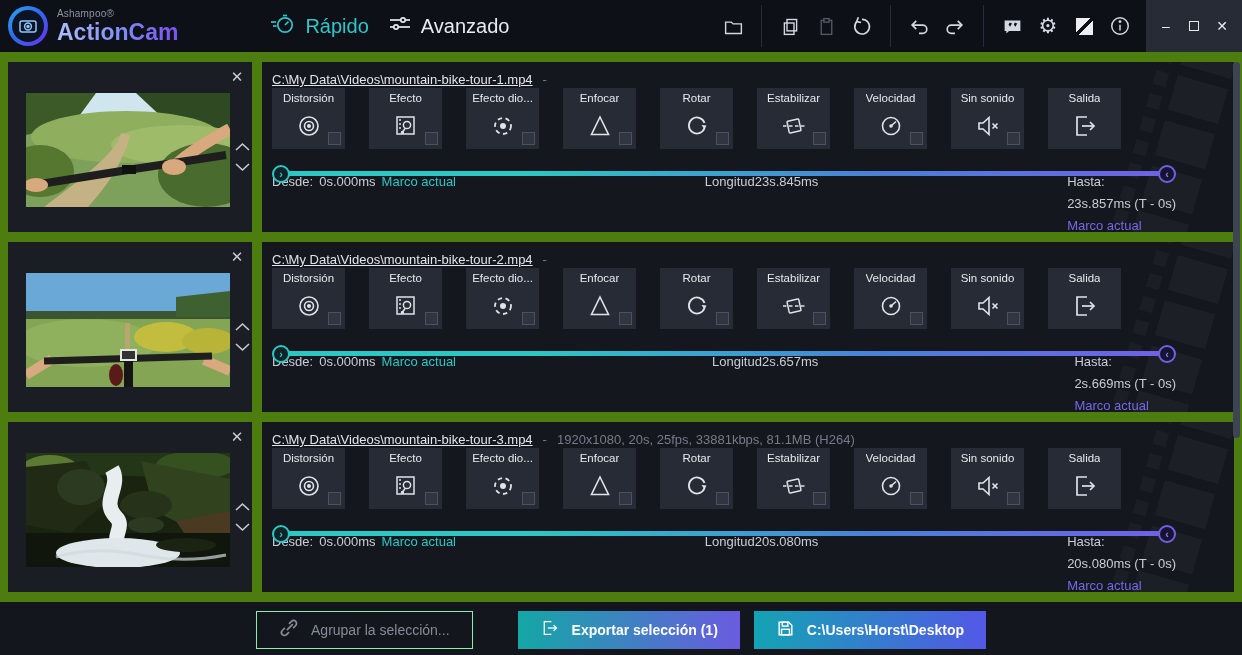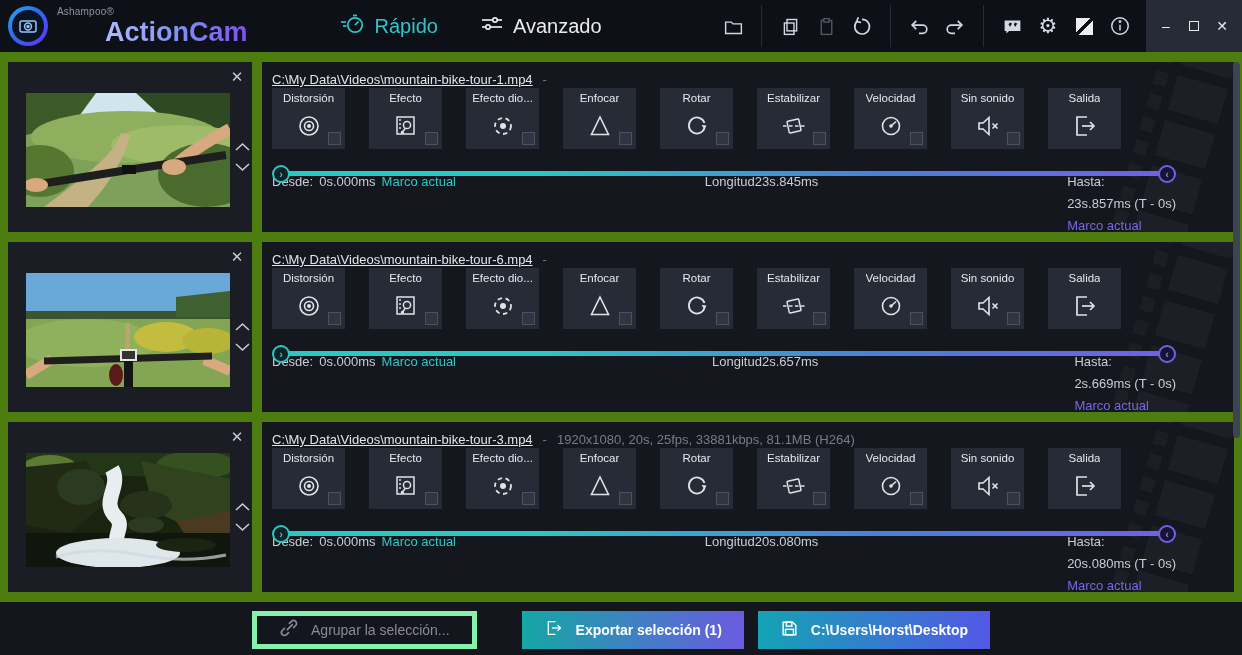--- a/index.html
+++ b/index.html
@@ -14,24 +14,24 @@
   
   .titlebar { height:52px; background:#0d1017; display:flex; align-items:center; flex-shrink:0; }
   .brand { display:flex; align-items:center; gap:9px; padding-left:8px; }
   .logo { width:40px; height:40px; border-radius:50%;
     background:linear-gradient(135deg,#2aa8f0 0%,#2b6cf0 45%,#6b2ef0 100%);
     position:relative; display:flex; align-items:center; justify-content:center; }
   .logo::before { content:""; position:absolute; inset:4px; border-radius:50%; background:#0c1322; }
   .logo svg { position:relative; z-index:2; }
   .brand-text { display:flex; flex-direction:column; line-height:1; }
   .brand-company { font-size:10px; color:#8e95a2; margin-bottom:2px; letter-spacing:.2px; }
-  .brand-product { font-size:27px; font-weight:bold;
+  .brand-product { font-size:23px; font-weight:bold;
     background:linear-gradient(90deg,#aebcff 0%,#7f8cf8 55%,#7b50f0 100%);
-    -webkit-background-clip:text; background-clip:text; color:transparent;margin-left:48px; }
-  .tabs { display:flex; align-items:center; gap:42px; margin-left:92px; }
+    -webkit-background-clip:text; background-clip:text; color:transparent; }
+  .tabs { display:flex; align-items:center; gap:19px; margin-left:92px; }
   .tab { display:flex; align-items:center; gap:9px; font-size:20px; cursor:pointer; }
   .tab.active { color:#2fc6c9; }
   .tab.inactive { color:#e8eaee; }
   .tb-right { margin-left:auto; display:flex; align-items:center; height:100%; }
   .tb-sep { width:1px; height:42px; background:#262c38; margin:0 10px; }
   .tb-btn { width:36px; height:36px; display:flex; align-items:center; justify-content:center; cursor:pointer; border-radius:3px; }
   .tb-btn svg { display:block; }
   .tb-btn.disabled { opacity:.35; }
   .gear-glyph { font-size:21px; color:#d4d8e0; line-height:1; font-family:"DejaVu Sans",sans-serif; }
   .notes-box { width:17px; height:17px;
@@ -91,21 +91,21 @@
   .marco-purple { color:#7668e8; cursor:pointer; }
 
   .scroll-thumb { position:absolute; right:2px; top:10px; width:7px; height:376px;
     background:#3d4452; border-radius:4px; cursor:grab; }
 
   
   .footer { height:55px; background:#14161d; display:flex; align-items:center; justify-content:center;
     flex-shrink:0; }
   .footer-btn { height:38px; display:flex; align-items:center; gap:12px; padding:0 22px;
     font-size:14px; cursor:pointer; }
-  .group-btn { border:5px solid #86efac; color:#868c98; margin-right:45px; }
+  .group-btn { border:1px solid #86efac; color:#868c98; margin-right:45px; }
   .export-btn { background:linear-gradient(90deg,#14a7a5 0%,#6a5be0 100%); color:#fff; font-weight:bold; }
   .path-btn { background:linear-gradient(90deg,#14a3b4 0%,#5358e6 100%); color:#fff; font-weight:bold; margin-left:14px; }
 </style>
 </head>
 <body>
 
 <div class="window">
 
   <div class="titlebar">
     <div class="brand">
@@ -424,21 +424,21 @@
                 <polyline points="1,2 7.5,8 14,2"></polyline>
               </svg>
           </span>
         </div>
       </div>
 
       <div class="content-panel">
         <div class="filmstrip"></div>
         <div class="content-inner">
           <div class="clip-header">
-            <span class="file-link">C:\My Data\Videos\mountain-bike-tour-6.mp4</span>
+            <span class="file-link">C:\My Data\Videos\mountain-bike-tour-2.mp4</span>
             <span class="meta-dash">-</span>
           </div>
 
           <div class="tool-row">
             <div class="tool-btn">
               <span class="tool-label">Distorsión</span>
               <span class="tool-icon">
                   <svg width="28" height="28" viewBox="0 0 28 28" fill="none" stroke="#dfe3ea" stroke-width="1.6">
                     <circle cx="14" cy="14" r="9"></circle>
                     <circle cx="14" cy="14" r="4.5"></circle>

